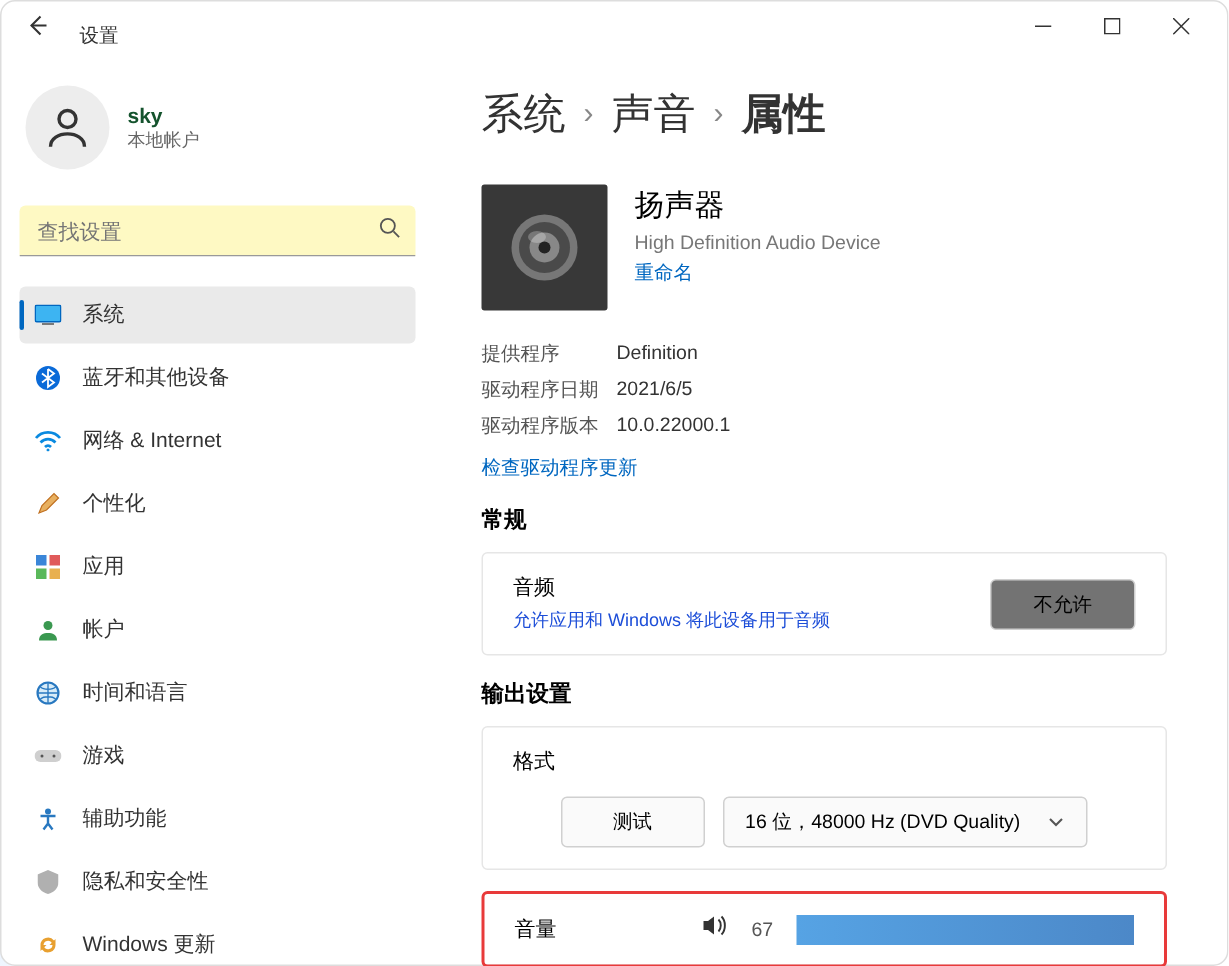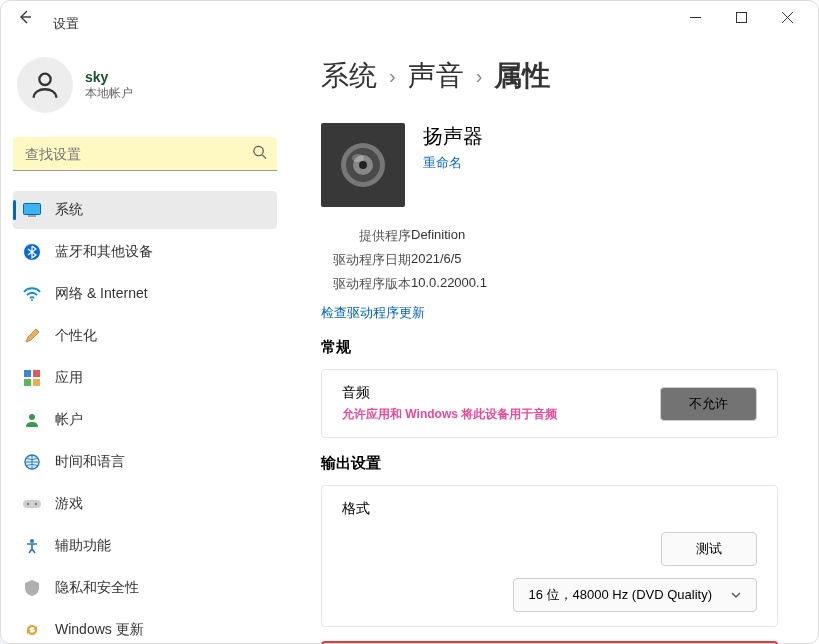--- a/index.html
+++ b/index.html
@@ -39,35 +39,35 @@
     .bc-current { font-weight: 600; }
     
     .device-header { display: flex; gap: 18px; margin-bottom: 20px; }
     .device-icon-box { width: 84px; height: 84px; background: #383838; display: flex; align-items: center; justify-content: center; border-radius: 2px; }
     .device-info { display: flex; flex-direction: column; gap: 4px; }
     .device-title { font-size: 20px; font-weight: 500; }
     .device-sub { font-size: 13px; color: #777; }
     .link { color: #0067c0; font-size: 13px; cursor: pointer; }
     
     .meta-rows { display: flex; flex-direction: column; gap: 6px; margin-bottom: 10px; }
-    .meta-row { display: flex; font-size: 13px; text-align: right; }
+    .meta-row { display: flex; font-size: 13px; }
     .meta-label { width: 90px; color: #555; }
     .meta-value { color: #333; }
     
     .section-title { font-size: 15px; font-weight: 600; margin: 16px 0 12px; }
     
     .panel { border: 1px solid #e6e6e6; border-radius: 4px; padding: 14px 20px; display: flex; align-items: center; }
     .panel-info { display: flex; flex-direction: column; gap:4px; }
     .panel-title { font-size: 14px; }
-    .panel-desc { font-size: 12px; color: #ec4899; font-weight: bold; }
+    .panel-desc { font-size: 12px; color: #1d4ed8; }
     .btn { margin-left: auto; height: 34px; padding: 0 28px; border: 1px solid #d0d0d0; background: #737373; border-radius: 4px; font-size: 13px; cursor: pointer; }
     
     .output-panel { border: 1px solid #e6e6e6; border-radius: 4px; padding: 14px 20px; }
     .output-title { font-size: 14px; margin-bottom: 14px; }
-    .output-row { display: flex; align-items: flex-end; gap: 12px; justify-content: center; flex-direction: column; }
+    .output-row { display: flex; align-items: flex-end; gap: 12px; justify-content: center; }
     .btn-sm { height: 34px; padding: 0 34px; border: 1px solid #d0d0d0; background: #fafafa; border-radius: 4px; font-size: 13px; cursor: pointer; }
     .select { flex:0 0 auto; height: 34px; padding: 0 14px; border: 1px solid #d0d0d0; background: #fafafa; border-radius: 4px; font-size: 13px; display: flex; align-items: center; gap:18px; cursor: pointer; min-width: 238px; }
     
     .volume-panel { border: 2px solid #e83a3a; border-radius: 4px; padding: 12px 20px; display: flex; align-items: center; gap: 16px; margin-top: 14px; }
     .volume-label { font-size: 14px; flex: 0 0 auto; margin-right: 80px;}
     .volume-val { font-size: 13px; color:#555; }
     .slider-fake { flex:1; height: 20px; background: linear-gradient(to right, #56a3e4, #4c88c8); }
     
     .bg-blob { position: absolute; width: 400px; height: 400px; background: radial-gradient(circle, rgba(60,140,242,0.28) 0%, rgba(60,140,242,0) 70%); pointer-events: none; z-index: -1; }
     .bg-blob.left { left: -200px; bottom: -60px; }
@@ -249,20 +249,21 @@
           <svg width="54" height="54" viewBox="0 0 54 54">
               <circle cx="27" cy="27" r="22" fill="#777"></circle>
               <circle cx="27" cy="27" r="17" fill="#4a4a4a"></circle>
               <circle cx="27" cy="27" r="10" fill="#888"></circle>
               <circle cx="27" cy="27" r="4" fill="#222"></circle>
               <ellipse cx="22" cy="20" rx="6" ry="4" fill="rgba(255,255,255,0.25)"></ellipse>
             </svg>
         </div>
         <div class="device-info">
           <span class="device-title">扬声器</span>
+          <span class="device-sub">High Definition Audio Device</span>
           <span class="link">重命名</span>
         </div>
       </div>
       
       <div class="meta-rows">
         <div class="meta-row">
           <span class="meta-label">提供程序</span>
           <span class="meta-value">Definition</span>
         </div>
         <div class="meta-row">

